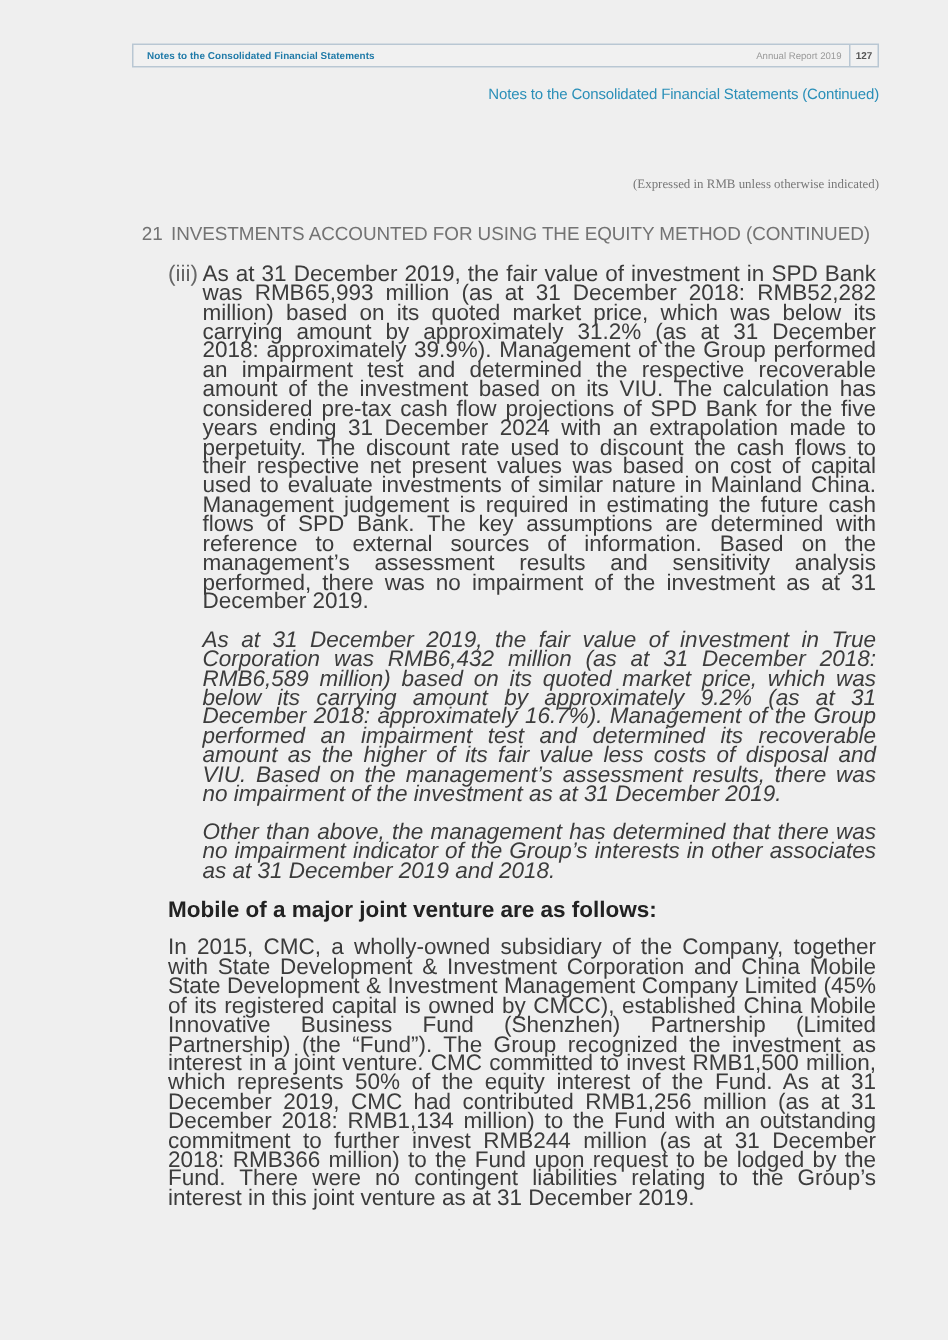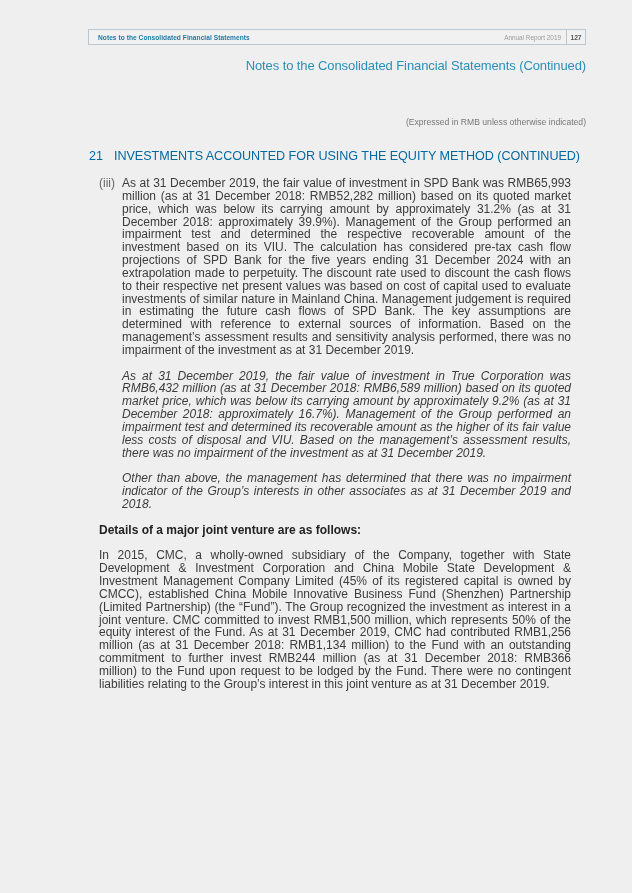--- a/index.html
+++ b/index.html
@@ -48,52 +48,54 @@
       font-weight: bold;
       color: #555;
       display: flex;
       align-items: center;
       justify-content: center;
     }
     .page-title {
       position: absolute;
       right: 46px;
       top: 58px;
-      font-size: 13px;
+      font-size: 10px;
       color: #2a8fb8;
       letter-spacing: -0.1px;
       white-space: nowrap;
     }
     .currency-note {
       position: absolute;
       right: 46px;
       top: 117px;
       font-size: 8.6px;
       color: #777;
       white-space: nowrap;
+      font-family: Liberation Serif, serif;
     }
     .section-heading {
       position: absolute;
       left: 89px;
       top: 149px;
       font-size: 12.6px;
-      color: #0369a1;
+      color: #737373;
       white-space: nowrap;
       letter-spacing: -0.05px;
+      text-align: center;
     }
     .section-heading .num {
       display: inline-block;
       width: 25px;
     }
     .content {
       position: absolute;
-      left: 99px;
+      left: 112px;
       top: 177px;
       width: 472px;
-      font-size: 12px;
+      font-size: 15px;
       line-height: 12.85px;
       color: #3c3c3c;
     }
     .item {
       display: flex;
     }
     .item .marker {
       width: 23px;
       flex: none;
       color: #666;
@@ -138,15 +140,15 @@
 <div class="content">
   <div class="item">
     <span class="marker">(iii)</span>
     <div class="body">
       <p>As at 31 December 2019, the fair value of investment in SPD Bank was RMB65,993 million (as at 31 December 2018: RMB52,282 million) based on its quoted market price, which was below its carrying amount by approximately 31.2% (as at 31 December 2018: approximately 39.9%). Management of the Group performed an impairment test and determined the respective recoverable amount of the investment based on its VIU. The calculation has considered pre-tax cash flow projections of SPD Bank for the five years ending 31 December 2024 with an extrapolation made to perpetuity. The discount rate used to discount the cash flows to their respective net present values was based on cost of capital used to evaluate investments of similar nature in Mainland China. Management judgement is required in estimating the future cash flows of SPD Bank. The key assumptions are determined with reference to external sources of information. Based on the management’s assessment results and sensitivity analysis performed, there was no impairment of the investment as at 31 December 2019.</p>
       <p>As at 31 December 2019, the fair value of investment in True Corporation was RMB6,432 million (as at 31 December 2018: RMB6,589 million) based on its quoted market price, which was below its carrying amount by approximately 9.2% (as at 31 December 2018: approximately 16.7%). Management of the Group performed an impairment test and determined its recoverable amount as the higher of its fair value less costs of disposal and VIU. Based on the management’s assessment results, there was no impairment of the investment as at 31 December 2019.</p>
       <p>Other than above, the management has determined that there was no impairment indicator of the Group’s interests in other associates as at 31 December 2019 and 2018.</p>
     </div>
   </div>
 
-  <p class="subheading">Details of a major joint venture are as follows:</p>
+  <p class="subheading">Mobile of a major joint venture are as follows:</p>
   <p class="jv-para">In 2015, CMC, a wholly-owned subsidiary of the Company, together with State Development &amp; Investment Corporation and China Mobile State Development &amp; Investment Management Company Limited (45% of its registered capital is owned by CMCC), established China Mobile Innovative Business Fund (Shenzhen) Partnership (Limited Partnership) (the “Fund”). The Group recognized the investment as interest in a joint venture. CMC committed to invest RMB1,500 million, which represents 50% of the equity interest of the Fund. As at 31 December 2019, CMC had contributed RMB1,256 million (as at 31 December 2018: RMB1,134 million) to the Fund with an outstanding commitment to further invest RMB244 million (as at 31 December 2018: RMB366 million) to the Fund upon request to be lodged by the Fund. There were no contingent liabilities relating to the Group’s interest in this joint venture as at 31 December 2019.</p>
 </div>
 
 </body></html>

